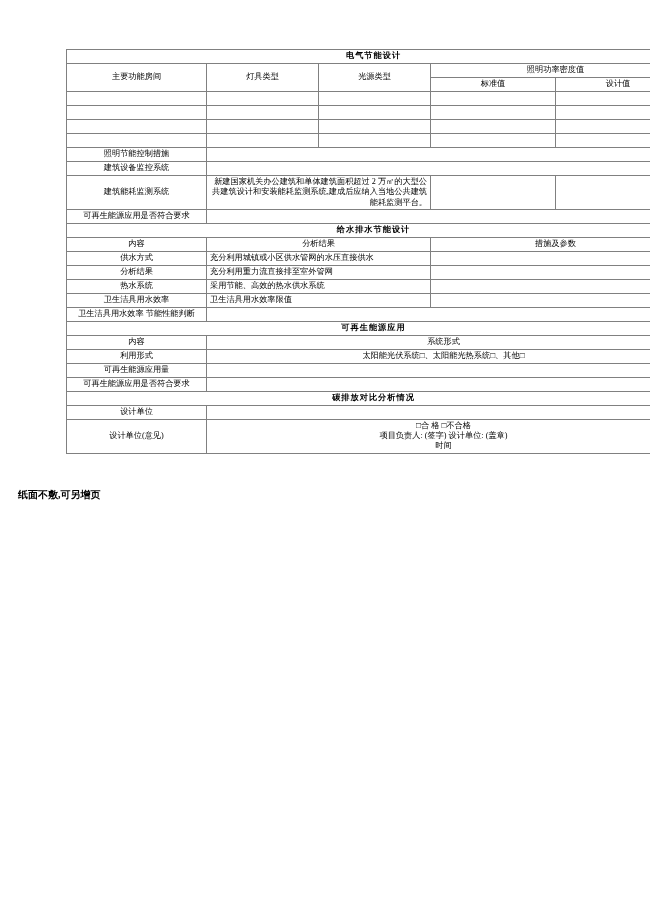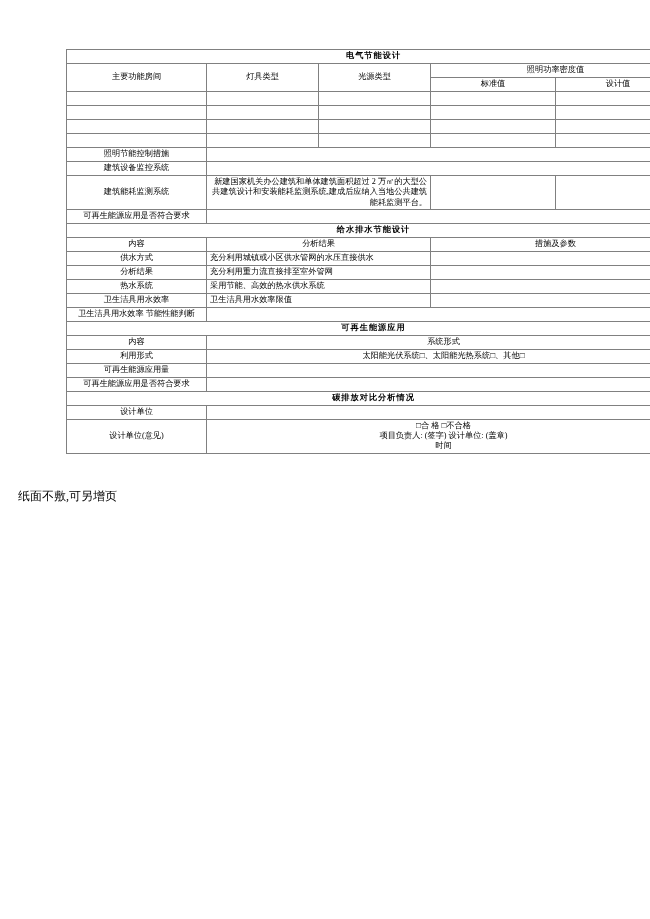--- a/index.html
+++ b/index.html
@@ -67,22 +67,23 @@
     line-height: 1.9;
     text-align: center;
   }
   .sig-line1 { letter-spacing: 0px; }
   .sig-line2 { }
   .sig-line3 { }
   .footnote {
     position: absolute;
     left: 18px;
     top: 488px;
-    font-size: 12px;
+    font-size: 10px;
     font-family: "Liberation Serif", "DejaVu Serif", serif;
+    font-weight: bold;
   }
 </style>
 </head>
 <body>
 
 <div class="page">
   <div class="sheet">
     <table class="doc">
       <colgroup>
         <col style="width:140px">

